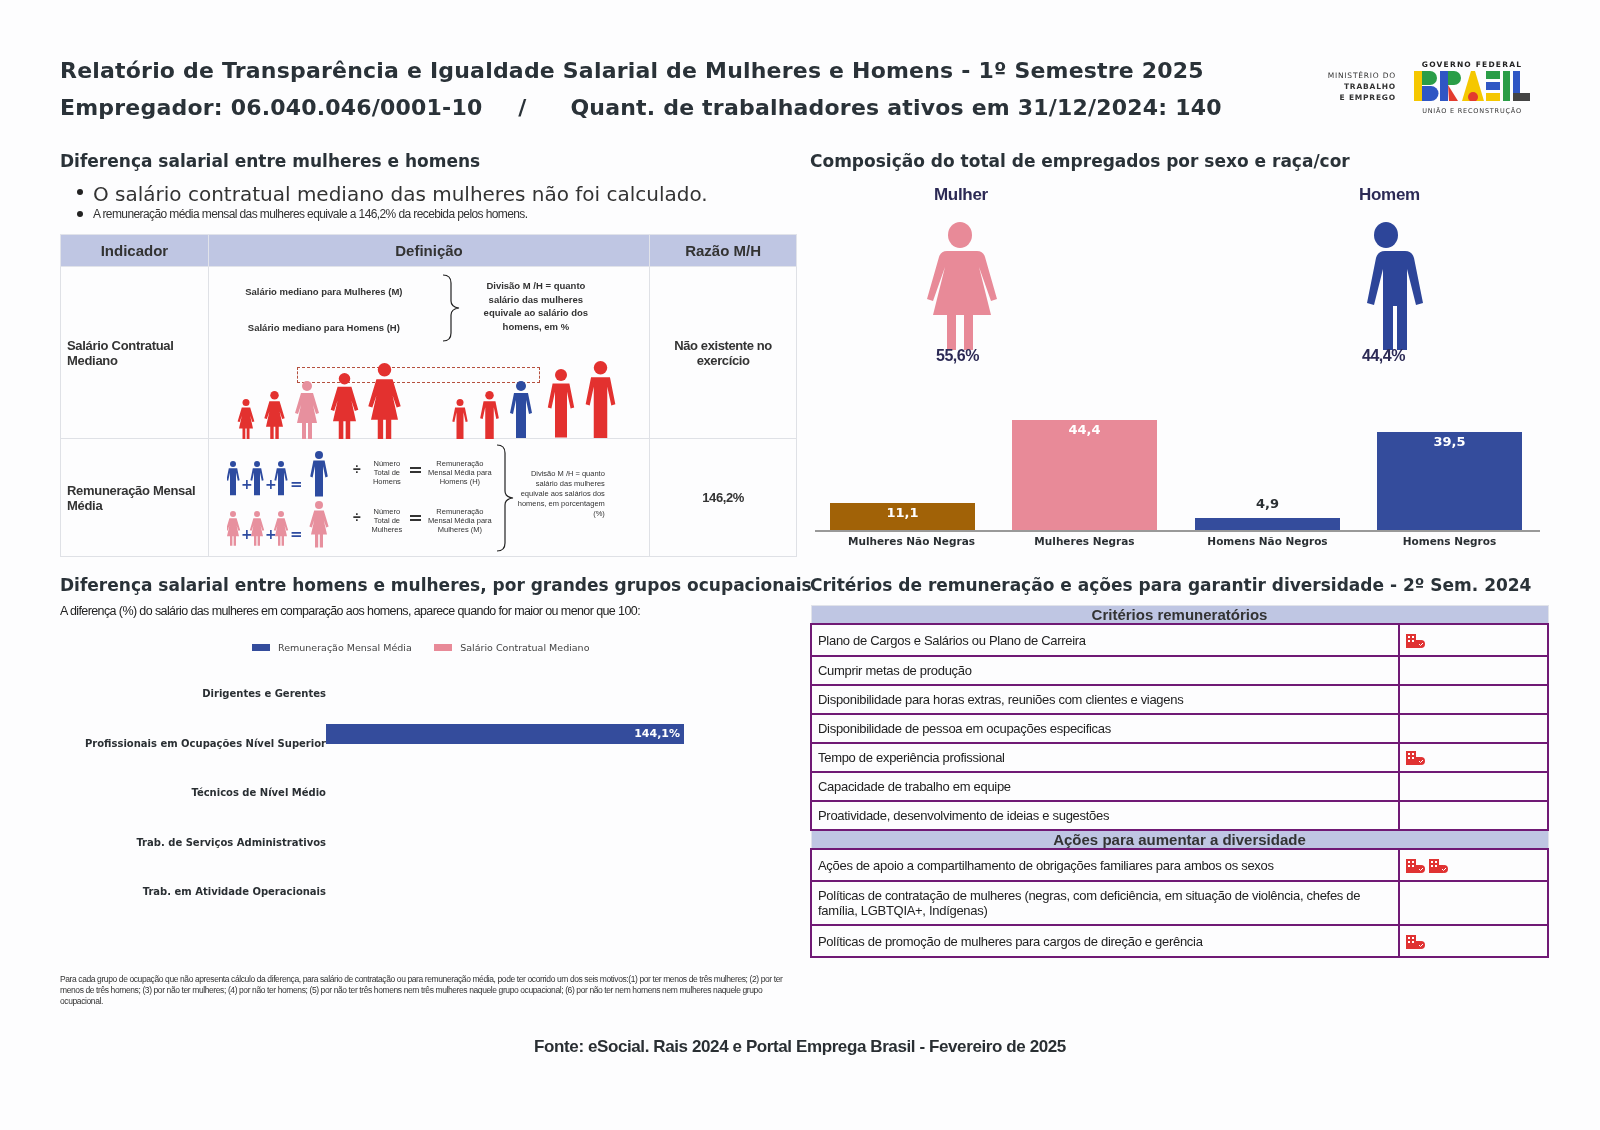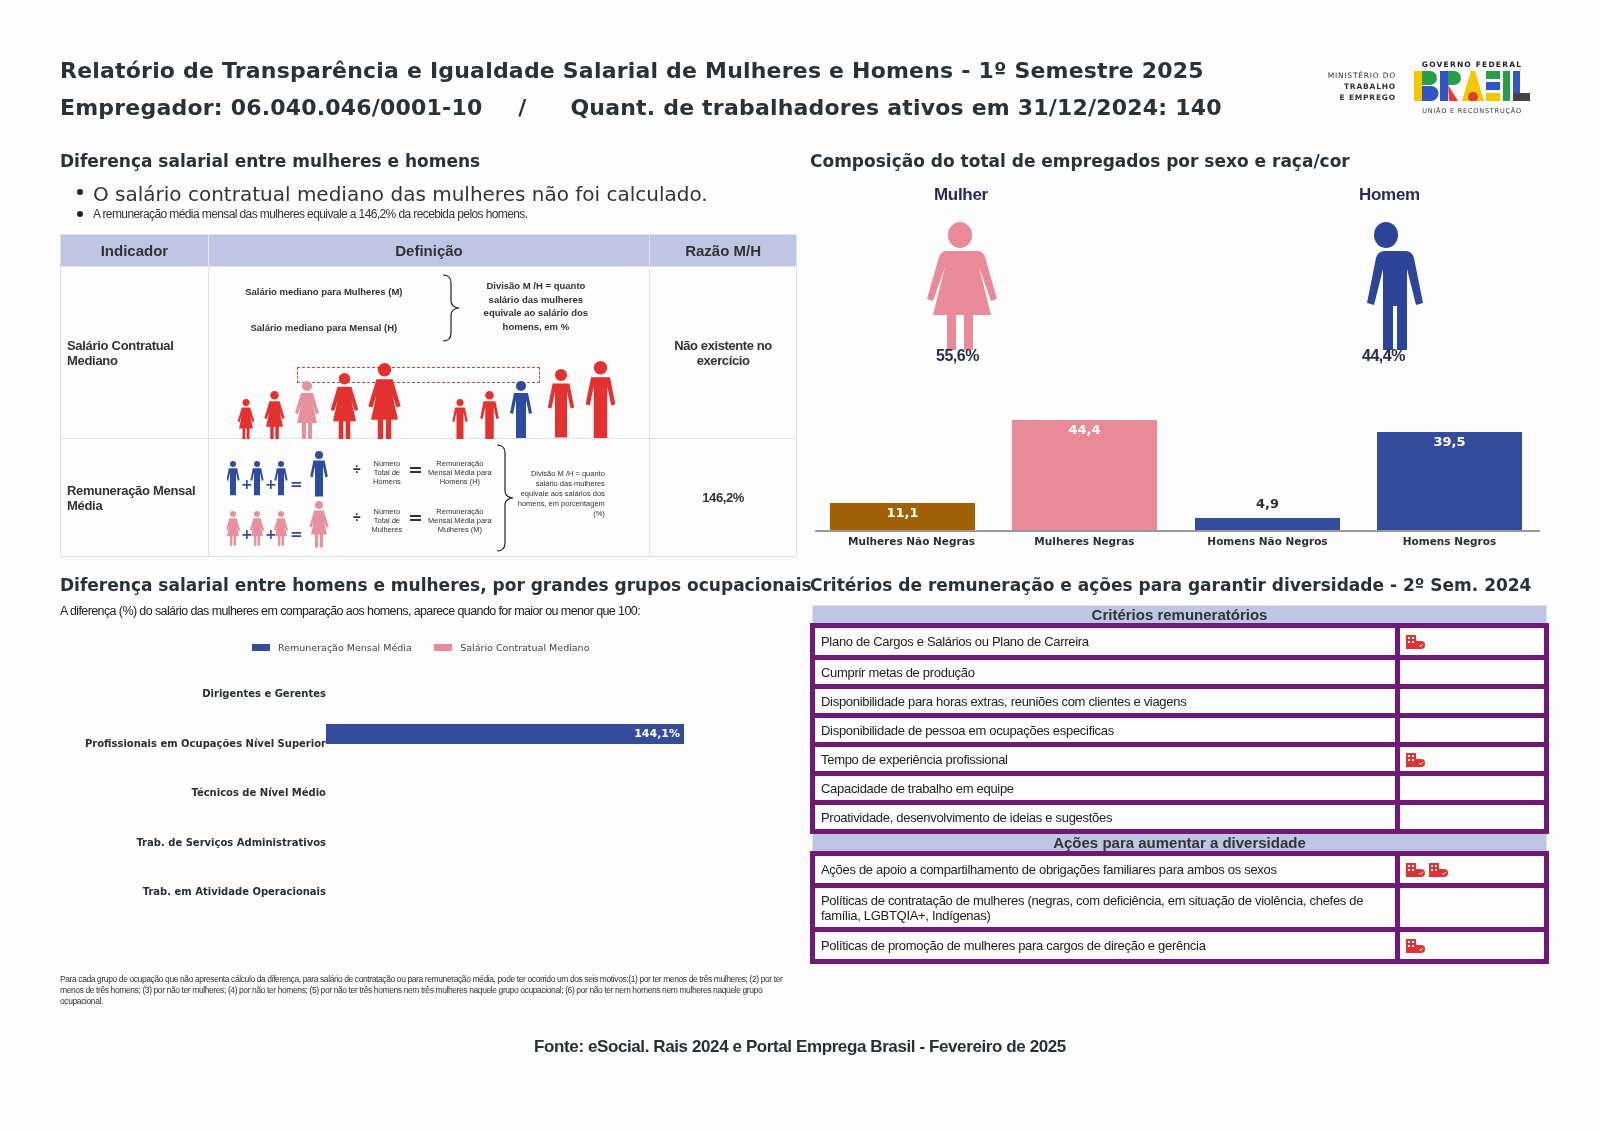--- a/index.html
+++ b/index.html
@@ -33,21 +33,21 @@
   .bar-cat { position: absolute; text-align: center; font-family: "DejaVu Sans", sans-serif; font-weight: bold; font-size: 10.5px; color: #2a2f33; white-space: nowrap; }
 
   
   .occ-label { position: absolute; right: 0; font-family: "DejaVu Sans", sans-serif; font-weight: bold; font-size: 10px; color: #2a2f33; white-space: nowrap; }
   .legend-swatch { display: inline-block; width: 18px; height: 7px; vertical-align: middle; margin-right: 8px; }
   .legend-text { font-family: "DejaVu Sans", sans-serif; font-size: 9.5px; color: #444; vertical-align: middle; }
 
   
   .crit-table { border-collapse: collapse; width: 739px; }
   .crit-table th { background: #bfc6e3; font-size: 15px; font-weight: bold; color: #333; height: 16px; border: 1px solid #e1e3ea; text-align: center; }
-  .crit-table td { border: 5px solid #701a75; font-size: 13px; color: #222; letter-spacing: -0.3px; padding: 0 6px; height: 29px; }
+  .crit-table td { border: 2px solid #701a75; font-size: 13px; color: #222; letter-spacing: -0.3px; padding: 0 6px; height: 29px; }
   .crit-table td.icons { width: 149px; padding-left: 6px; }
   .bld { display: inline-block; position: relative; width: 20px; height: 14px; margin-right: 3px; vertical-align: middle; }
   .footnote { font-size: 8.5px; color: #333; letter-spacing: -0.4px; line-height: 11px; }
   .source { font-size: 17px; font-weight: bold; color: #2a2f33; letter-spacing: -0.4px; }
 </style>
 </head>
 <body>
 
 <div class="abs title-line" style="left:60px;top:58px;">Relatório de Transparência e Igualdade Salarial de Mulheres e Homens - 1º Semestre 2025</div>
 <div class="abs title-line" style="left:60px;top:95px;">
@@ -94,21 +94,21 @@
       <th>Indicador</th>
       <th>Definição</th>
       <th>Razão M/H</th>
     </tr>
   </thead>
   <tbody>
     <tr style="height:172px;">
       <td class="ind-name">Salário Contratual Mediano</td>
       <td class="def-cell">
         <div class="abs tiny" style="left:20px;top:18px;width:190px;">Salário mediano para Mulheres (M)</div>
-        <div class="abs tiny" style="left:20px;top:54px;width:190px;">Salário mediano para Mensal (H)</div>
+        <div class="abs tiny" style="left:20px;top:54px;width:190px;">Salário mediano para Homens (H)</div>
         <svg class="abs" style="left:232px;top:6px;" width="30" height="70">
             <path d="M2 2 Q10 2 10 10 V28 Q10 34 18 35 Q10 36 10 42 V60 Q10 68 2 68" stroke="#222" stroke-width="1.2" fill="none"></path>
           </svg>
         <div class="abs tiny" style="left:262px;top:12px;width:130px;line-height:13.5px;">Divisão M /H = quanto salário das mulheres equivale ao salário dos homens, em %</div>
         <div class="abs" style="left:88px;top:100px;width:243px;height:16px;border:1.2px dashed #b5503e;"></div>
         <svg class="abs" style="left:24px;top:88px;" width="400" height="84" viewBox="0 0 400 84">
           <defs>
             <g id="wfig">
                 <circle cx="10" cy="5" r="5"></circle>
                 <path d="M4 12h12l6 20-3 1-3-9 4 18h-5v16h-4v-16h-2v16h-4v-16h-5l4-18-3 9-3-1z"></path>

